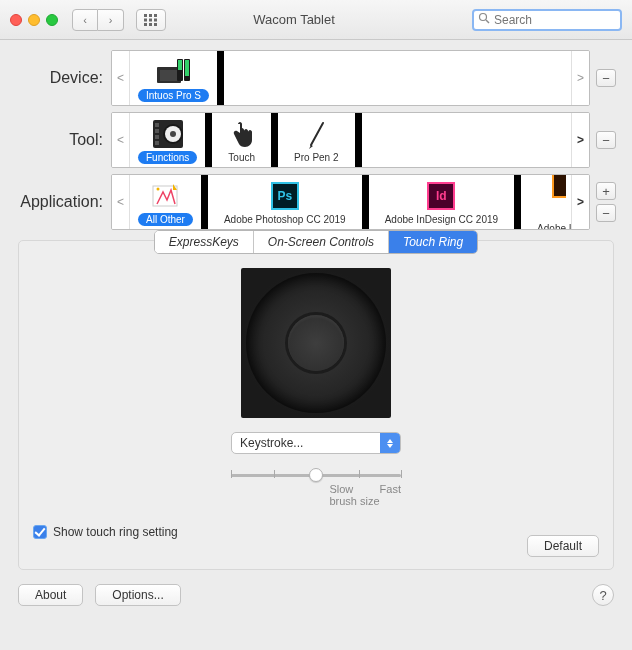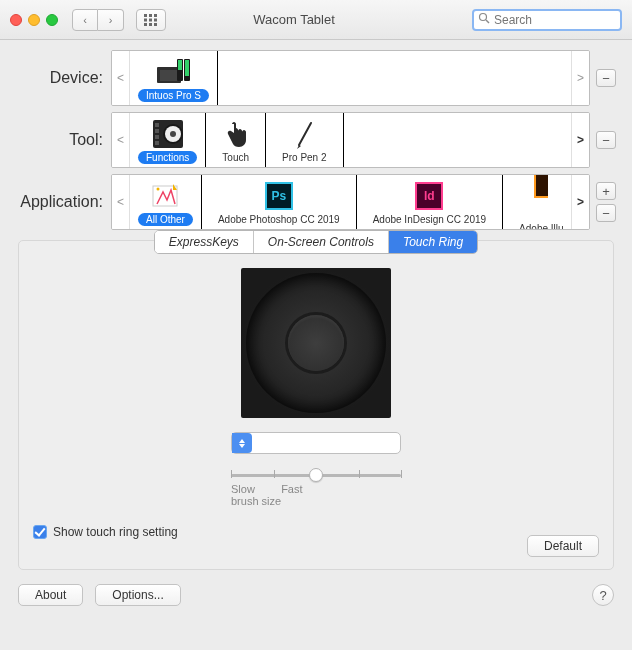--- a/index.html
+++ b/index.html
@@ -61,21 +61,21 @@
 }
 .arrow{
   width:18px;display:flex;align-items:center;justify-content:center;
   color:#999;font-size:12px;background:#fff;border-left:1px solid #e0e0e0;
 }
 .arrow.left{border-right:1px solid #e0e0e0;border-left:none;}
 .arrow.enabled{color:#333;font-weight:bold;}
 .items{flex:1;display:flex;align-items:stretch;overflow:hidden;}
 .item{
   display:flex;flex-direction:column;align-items:center;justify-content:center;
-  padding:3px 8px 2px;border-right:1px solid #000000;
+  padding:3px 8px 2px;border-right:7px solid #000000;
 }
 .item .iconbox{display:flex;align-items:center;justify-content:center;height:32px;}
 .item .ilabel{
   font-size:10px;color:#333;margin-top:1px;padding:1px 8px;border-radius:8px;white-space:nowrap;
 }
 .item.selected .ilabel{background:#1e7cf2;color:#fff;}
 .sidebtns{display:flex;flex-direction:column;margin-left:6px;gap:4px;justify-content:center;}
 .sq{
   width:20px;height:18px;background:linear-gradient(#fdfdfd,#ededed);
   border:1px solid #b9b9b9;border-radius:3px;display:flex;align-items:center;justify-content:center;
@@ -124,21 +124,21 @@
 .select .sel-btn .tri.up{border-bottom:4px solid #fff;}
 .select .sel-btn .tri.down{border-top:4px solid #fff;}
 
 .slider{margin-top:14px;width:170px;position:relative;}
 .slider .track{height:3px;background:#b7b7b7;border-radius:2px;position:relative;top:6px;}
 .slider .tick{position:absolute;width:1px;height:8px;background:#a9a9a9;top:2px;}
 .slider .thumb{
   position:absolute;width:14px;height:14px;background:#fff;border:1px solid #b3b3b3;border-radius:50%;
   top:0;left:50%;transform:translateX(-50%);box-shadow:0 1px 1px rgba(0,0,0,.15);
 }
-.slider .labels{display:flex;justify-content:flex-start;font-size:11px;color:#888;margin-top:12px;}
+.slider .labels{display:flex;justify-content:flex-end;font-size:11px;color:#888;margin-top:12px;}
 .slider .sublabel{font-size:11px;color:#888;}
 .check-row{display:flex;align-items:center;margin-top:18px;}
 .check{
   width:14px;height:14px;border:1px solid #6aa7f0;background:#3a80ea;border-radius:3px;
   margin-right:6px;position:relative;
 }
 .check::after{
   content:"";position:absolute;left:3px;top:0px;width:4px;height:8px;border:solid #fff;
   border-width:0 2px 2px 0;transform:rotate(40deg);
 }
@@ -346,20 +346,21 @@
       <div class="tab">ExpressKeys</div>
       <div class="tab">On-Screen Controls</div>
       <div class="tab active">Touch Ring</div>
     </div>
   </div>
 
   <div class="ring-area">
     <div class="ring"></div>
 
     <div class="select">
+      <div class="sel-label">Keystroke...</div>
       <div class="sel-btn">
         <span class="tri up"></span>
           <span class="tri down"></span>
       </div>
     </div>
 
     <div class="slider">
       <div class="track"></div>
       <div class="tick" style="left:0%"></div>
       <div class="tick" style="left:25%"></div>

